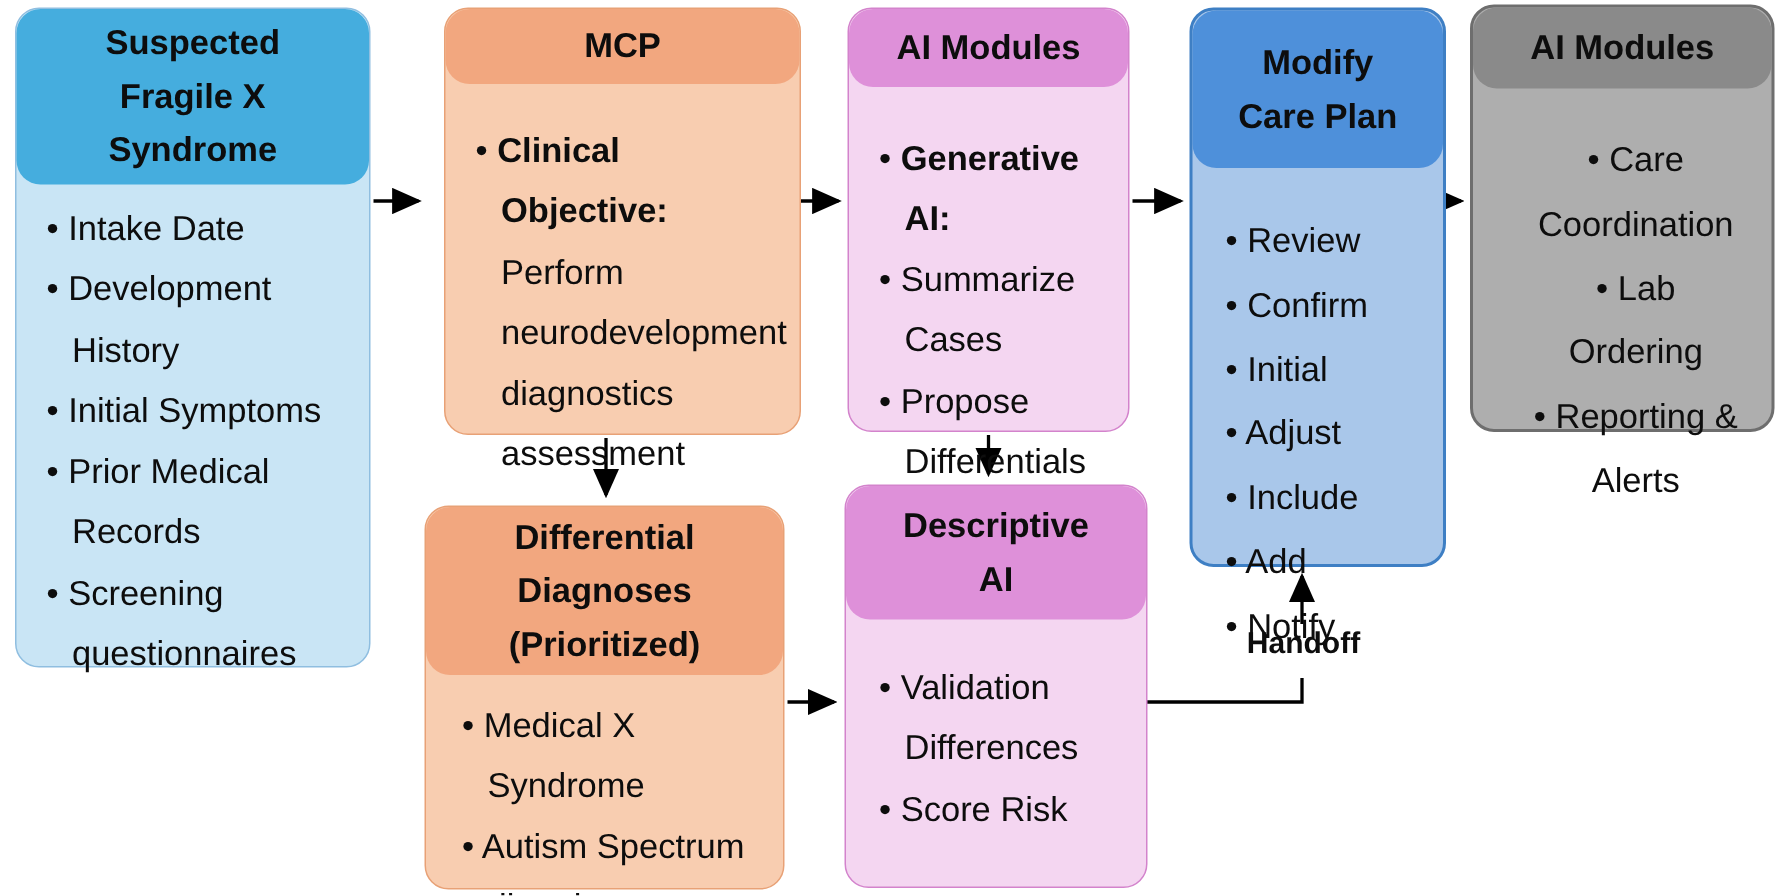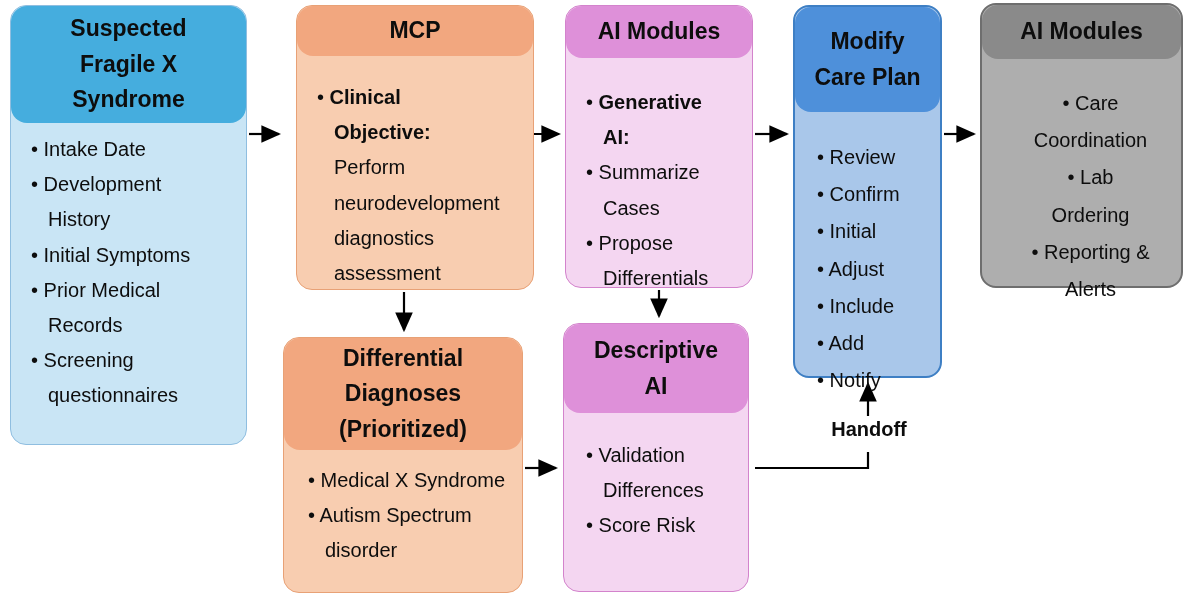--- a/index.html
+++ b/index.html
@@ -6,58 +6,58 @@
   #canvas{
     position:relative;width:1189px;height:597px;background:#ffffff;overflow:hidden;
     font-family:"Liberation Sans",sans-serif;color:#0d0d0d;
   }
   .box{position:absolute;border-radius:16px;box-sizing:border-box;}
   .hdr{
     border-radius:16px;display:flex;align-items:center;justify-content:center;
     text-align:center;font-weight:700;font-size:23px;line-height:1.55;
     white-space:pre-line;box-sizing:border-box;padding:4px 6px;
   }
-  ul.blist{list-style:none;margin:0;font-size:20px;line-height:1.76;box-sizing:border-box;}
+  ul.blist{list-style:none;margin:0;font-size:23px;line-height:1.76;box-sizing:border-box;}
   ul.blist li{white-space:pre-line;padding-left:17px;text-indent:-17px;}
   ul.blist li::before{content:"• ";}
   .b{font-weight:700;}
 
   
   #bx-suspected{left:10px;top:5px;width:237px;height:440px;background:#C9E5F5;border:1.5px solid #8FBEE0;}
   #bx-suspected .hdr{height:117px;background:#45ADDE;}
   #bx-suspected ul{padding:9px 14px 8px 20px;}
 
   
   #bx-mcp{left:296px;top:5px;width:238px;height:285px;background:#F8CDB0;border:1.5px solid #E8A176;}
   #bx-mcp .hdr{height:50px;background:#F2A77F;}
   #bx-mcp ul{padding:24px 38px 8px 20px;}
 
   
   #bx-gen{left:565px;top:5px;width:188px;height:283px;background:#F4D6F1;border:1.5px solid #D383CC;}
   #bx-gen .hdr{height:52px;background:#DE90D9;}
   #bx-gen ul{padding:27px 24px 8px 20px;}
 
   
-  #bx-modify{left:793px;top:5px;width:149px;height:373px;background:#A9C7EA;border:2px solid #3E7FC4;}
+  #bx-modify{left:793px;top:5px;width:171px;height:373px;background:#A9C7EA;border:2px solid #3E7FC4;}
   #bx-modify .hdr{height:105px;background:#4E90DA;}
   #bx-modify ul{padding:27px 6px 8px 22px;line-height:1.86;}
 
   
   #bx-ops{left:980px;top:3px;width:203px;height:285px;background:#AEAEAE;border:2px solid #6E6E6E;}
   #bx-ops .hdr{height:54px;background:#8A8A8A;}
   #bx-ops ul{padding:26px 18px 8px 36px;text-align:center;line-height:1.86;}
   #bx-ops ul.blist li{padding-left:0;text-indent:0;}
 
   
   #bx-diff{left:283px;top:337px;width:240px;height:256px;background:#F8CDB0;border:1.5px solid #E8A176;}
   #bx-diff .hdr{height:112px;background:#F2A77F;}
   #bx-diff ul{padding:13px 10px 8px 24px;}
 
   
-  #bx-desc{left:563px;top:323px;width:186px;height:269px;background:#F4D6F1;border:1.5px solid #D383CC;}
+  #bx-desc{left:563px;top:323px;width:202px;height:269px;background:#F4D6F1;border:1.5px solid #D383CC;}
   #bx-desc .hdr{height:89px;background:#DE90D9;}
   #bx-desc ul{padding:25px 26px 8px 22px;}
 
   #arrow-layer{position:absolute;left:0;top:0;width:1189px;height:597px;}
 
   #handoff-label{
     position:absolute;left:808px;top:418px;width:122px;text-align:center;
     font-weight:700;font-size:20px;
   }
 </style>

